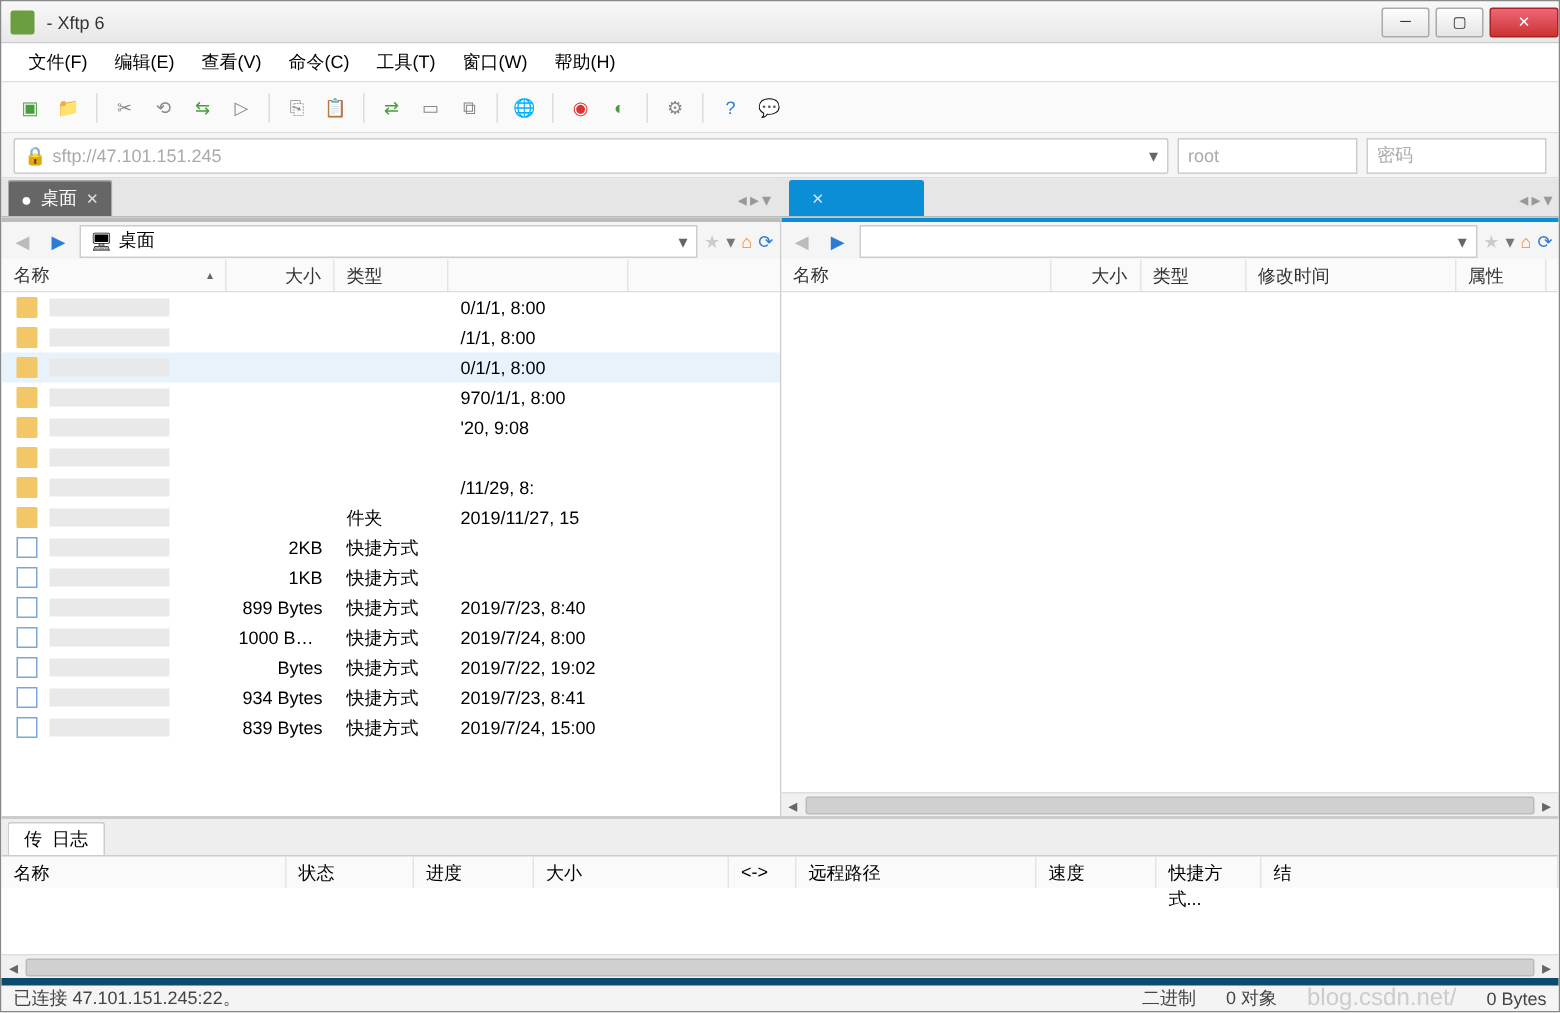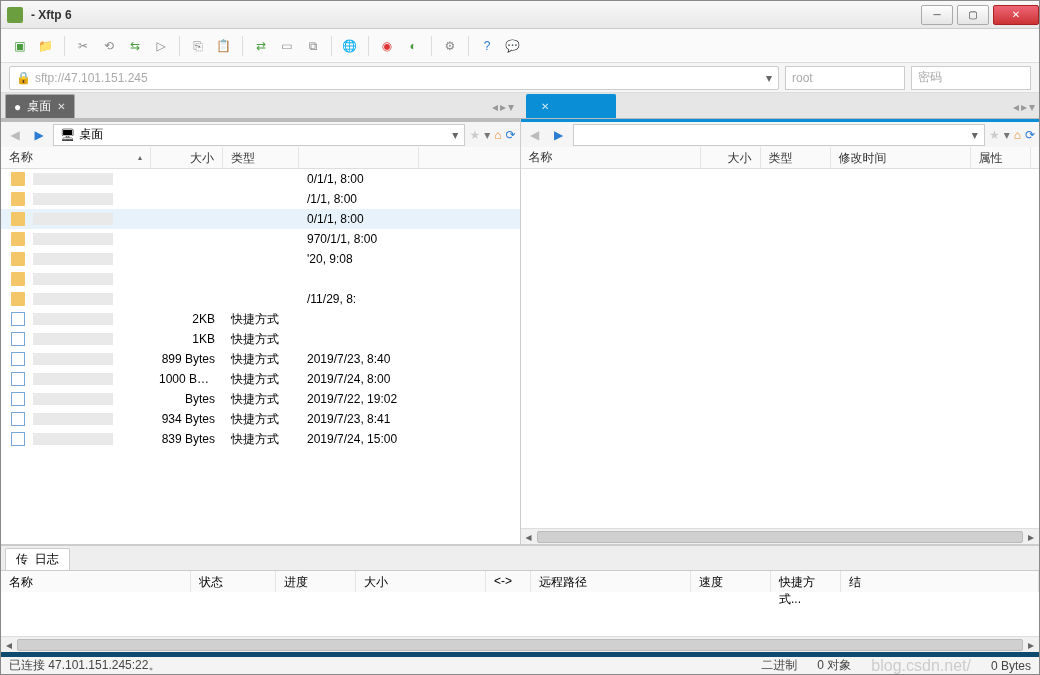--- a/index.html
+++ b/index.html
@@ -3,21 +3,21 @@
 <meta charset="utf-8">
 <style>
 * { margin: 0; padding: 0; box-sizing: border-box; font-family: "Microsoft YaHei", Arial, sans-serif; font-size: 12px; }
 body { background: #f0f0f0; width: 1040px; height: 675px; overflow: hidden; }
 
 .window { width: 1040px; height: 675px; border: 1px solid #888; background: #fff; display: flex; flex-direction: column; }
 
 
 .titlebar { height: 28px; background: linear-gradient(#f8f8f8,#e8e8e8); display: flex; align-items: center; padding: 0 0 0 6px; border-bottom: 1px solid #ccc; }
 .titlebar .app-icon { width: 16px; height: 16px; background: #6b9e3f; border-radius: 2px; margin-right: 8px; }
-.titlebar .title { flex: 1; color: #333; font-weight: bold; }
+.titlebar .title { flex: 1; color: #333; }
 .win-btns { display: flex; }
 .win-btn { width: 32px; height: 20px; border: 1px solid #aaa; border-radius: 2px; margin-left: 4px; background: linear-gradient(#fdfdfd,#e5e5e5); display:flex; align-items:center; justify-content:center; font-size: 10px; color:#333; }
 .win-btn.close { width: 46px; background: linear-gradient(#e67,#c33); color:#fff; border-color:#a22; }
 
 
 .menubar { height: 26px; background:#fff; display:flex; align-items:center; padding:0 10px; gap: 2px; border-bottom: 1px solid #ddd; }
 .menubar span { padding: 3px 8px; cursor: default; }
 
 
 .toolbar { height: 34px; background:#fafafa; border-bottom:1px solid #ddd; display:flex; align-items:center; padding:0 8px; gap: 4px; }
@@ -112,20 +112,29 @@
   <div class="titlebar">
     <div class="app-icon"></div>
     <div class="title">- Xftp 6</div>
     <div class="win-btns">
       <div class="win-btn">─</div>
       <div class="win-btn">▢</div>
       <div class="win-btn close">✕</div>
     </div>
   </div>
 
+  <div class="menubar">
+    <span>文件(F)</span>
+    <span>编辑(E)</span>
+    <span>查看(V)</span>
+    <span>命令(C)</span>
+    <span>工具(T)</span>
+    <span>窗口(W)</span>
+    <span>帮助(H)</span>
+  </div>
 
   <div class="toolbar">
     <div class="tb-btn ico-green">▣</div>
     <div class="tb-btn ico-orange">📁</div>
     <div class="tb-sep"></div>
     <div class="tb-btn ico-gray">✂</div>
     <div class="tb-btn ico-gray">⟲</div>
     <div class="tb-btn ico-green">⇆</div>
     <div class="tb-btn ico-gray">▷</div>
     <div class="tb-sep"></div>
@@ -270,20 +279,29 @@
             <div class="col col-date"></div>
           </div>
           <div class="filerow">
             <div class="col col-name">
               <span class="ico ico-folder"></span>
               <span class="blur" style="display:inline-block;width:80px;height:12px;"></span>
             </div>
             <div class="col col-size" style="text-align:right"></div>
             <div class="col col-type"></div>
             <div class="col col-date">/11/29, 8:</div>
+          </div>
+          <div class="filerow">
+            <div class="col col-name">
+              <span class="ico ico-folder"></span>
+              <span class="blur" style="display:inline-block;width:80px;height:12px;"></span>
+            </div>
+            <div class="col col-size" style="text-align:right"></div>
+            <div class="col col-type">件夹</div>
+            <div class="col col-date">2019/11/27, 15</div>
           </div>
           <div class="filerow">
             <div class="col col-name">
               <span class="ico ico-lnk"></span>
               <span class="blur" style="display:inline-block;width:80px;height:12px;"></span>
             </div>
             <div class="col col-size" style="text-align:right">2KB</div>
             <div class="col col-type">快捷方式</div>
             <div class="col col-date"></div>
           </div>

